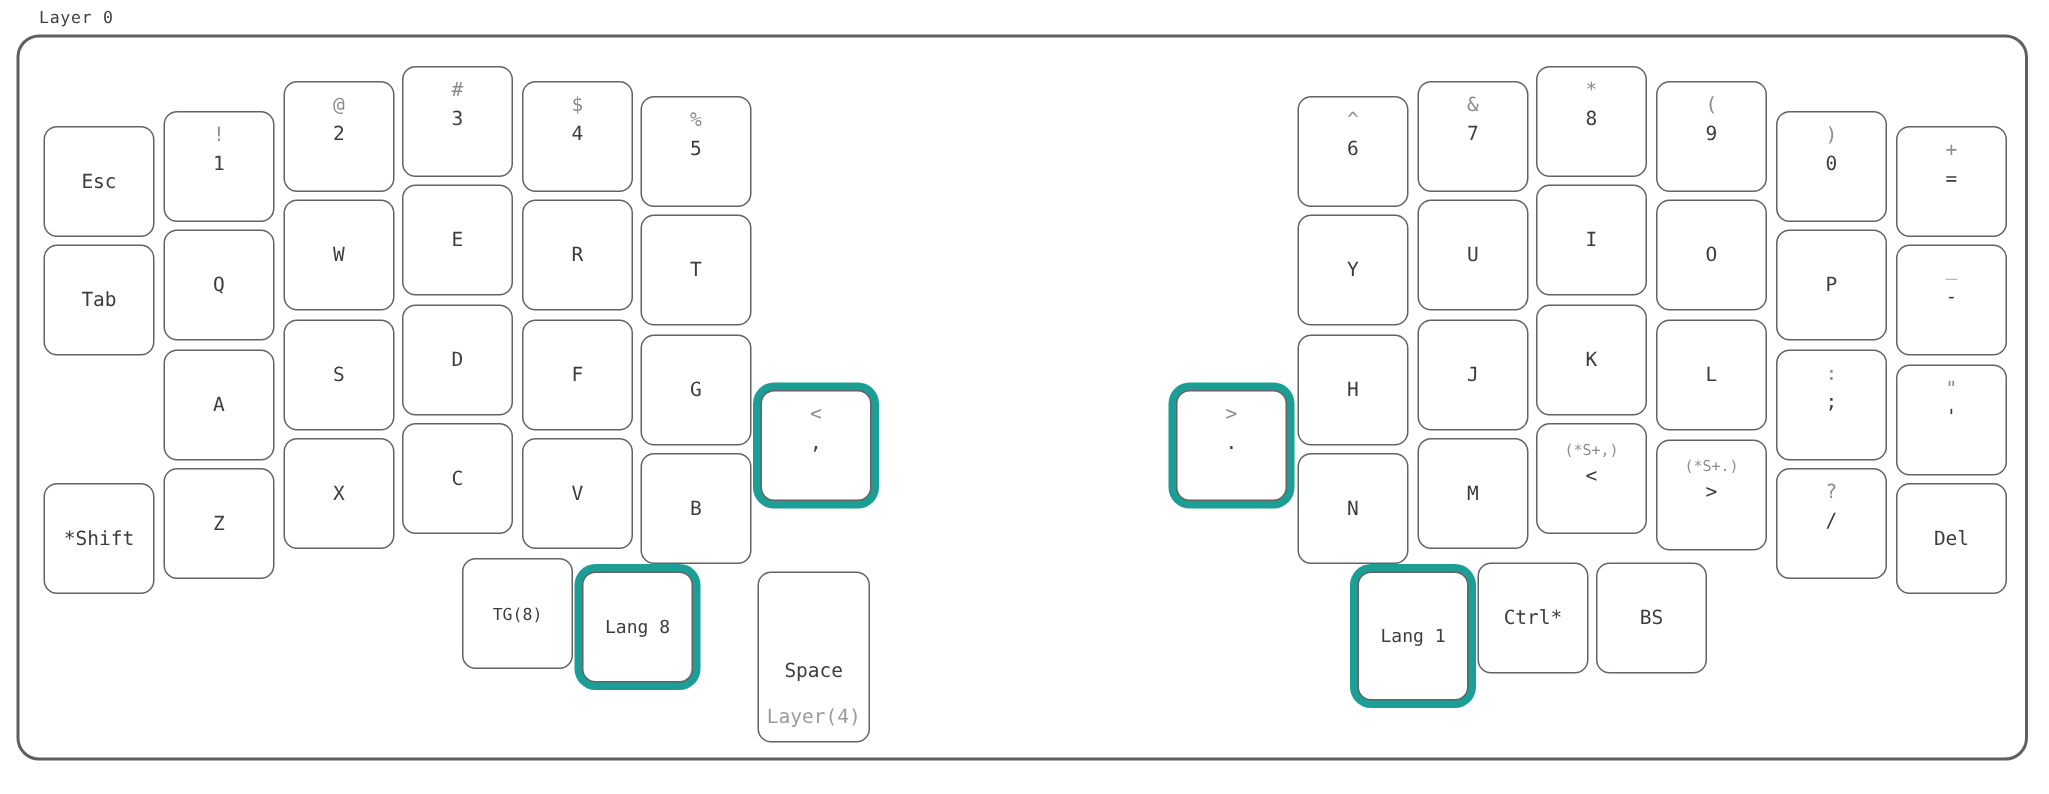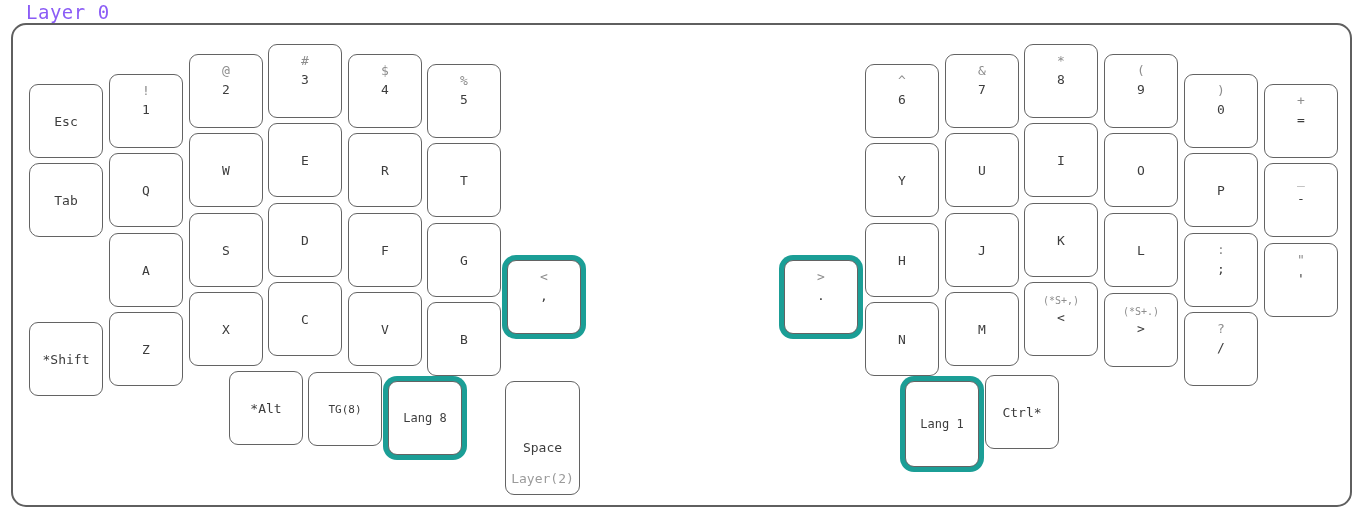--- a/index.html
+++ b/index.html
@@ -4,21 +4,21 @@
 <style>
   html,body { margin:0; padding:0; background:#ffffff; }
   body {
     width:1366px; height:529px; overflow:hidden;
     font-family:"DejaVu Sans Mono","Liberation Mono",monospace;
   }
   .stage { position:relative; width:1366px; height:529px; }
 
   .layer-label {
     position:absolute; left:26px; top:3px;
-    font-size:19px; line-height:18px; color:#8b5cf6;
+    font-size:11px; line-height:18px; color:#404040;
     letter-spacing:0.5px; white-space:pre;
   }
 
   .panel {
     position:absolute; left:11px; top:23px;
     width:1341px; height:484px;
     border:2px solid #5f5f5f; border-radius:15px;
     box-sizing:border-box; background:#ffffff;
   }
 
@@ -42,21 +42,21 @@
   .key.space-key .tap { margin-bottom:13px; }
   .key .sub { color:#9b9b9b; line-height:17px; }
 </style>
 </head>
 <body>
 
 <div class="stage">
   <div class="layer-label">Layer 0</div>
   <div class="panel">
       <div class="key" style="left: 16px; top: 59px; width: 74px; height: 74px; text-align: center;"><span class="tap">Esc</span></div>
-      <div class="key" style="left: 16px; top: 138px; width: 74px; height: 74px; border-radius: 10px;"><span class="tap">Tab</span></div>
+      <div class="key" style="left: 16px; top: 138px; width: 74px; height: 74px;"><span class="tap">Tab</span></div>
       <div class="key" style="left: 16px; top: 297px; width: 74px; height: 74px; text-align: right;"><span class="tap">*Shift</span></div>
       <div class="key dual" style="left: 96px; top: 49px; width: 74px; height: 74px;"><span class="shift">!</span><span class="tap">1</span></div>
       <div class="key" style="left: 96px; top: 128px; width: 74px; height: 74px;"><span class="tap">Q</span></div>
       <div class="key" style="left: 96px; top: 208px; width: 74px; height: 74px;"><span class="tap">A</span></div>
       <div class="key" style="left: 96px; top: 287px; width: 74px; height: 74px;"><span class="tap">Z</span></div>
       <div class="key dual" style="left: 176px; top: 29px; width: 74px; height: 74px;"><span class="shift">@</span><span class="tap">2</span></div>
       <div class="key" style="left: 176px; top: 108px; width: 74px; height: 74px;"><span class="tap">W</span></div>
       <div class="key" style="left: 176px; top: 188px; width: 74px; height: 74px;"><span class="tap">S</span></div>
       <div class="key" style="left: 176px; top: 267px; width: 74px; height: 74px;"><span class="tap">X</span></div>
       <div class="key dual" style="left: 255px; top: 19px; width: 74px; height: 74px;"><span class="shift">#</span><span class="tap">3</span></div>
@@ -65,24 +65,23 @@
       <div class="key" style="left: 255px; top: 257px; width: 74px; height: 74px;"><span class="tap">C</span></div>
       <div class="key dual" style="left: 335px; top: 29px; width: 74px; height: 74px;"><span class="shift">$</span><span class="tap">4</span></div>
       <div class="key" style="left: 335px; top: 108px; width: 74px; height: 74px;"><span class="tap">R</span></div>
       <div class="key" style="left: 335px; top: 188px; width: 74px; height: 74px;"><span class="tap">F</span></div>
       <div class="key" style="left: 335px; top: 267px; width: 74px; height: 74px;"><span class="tap">V</span></div>
       <div class="key dual" style="left: 414px; top: 39px; width: 74px; height: 74px;"><span class="shift">%</span><span class="tap">5</span></div>
       <div class="key" style="left: 414px; top: 118px; width: 74px; height: 74px;"><span class="tap">T</span></div>
       <div class="key" style="left: 414px; top: 198px; width: 74px; height: 74px;"><span class="tap">G</span></div>
       <div class="key" style="left: 414px; top: 277px; width: 74px; height: 74px;"><span class="tap">B</span></div>
       <div class="key dual held" style="left: 494px; top: 235px; width: 74px; height: 74px;"><span class="shift">&lt;</span><span class="tap">,</span></div>
-      <div class="key" style="left: 216px; top: 346px; width: 74px; height: 74px;"><span class="tap">*Alt</span></div>
       <div class="key" style="left: 295px; top: 347px; width: 74px; height: 74px; font-size: 11px;"><span class="tap">TG(8)</span></div>
       <div class="key held" style="left: 375px; top: 356px; width: 74px; height: 74px; font-size: 12px;"><span class="tap">Lang 8</span></div>
-      <div class="key space-key" style="left: 492px; top: 356px; width: 75px; height: 114px;"><span class="tap">Space</span><span class="sub">Layer(2)</span></div>
+      <div class="key space-key" style="left: 492px; top: 356px; width: 75px; height: 114px;"><span class="tap">Space</span><span class="sub">Layer(4)</span></div>
       <div class="key dual held" style="left: 771px; top: 235px; width: 74px; height: 74px;"><span class="shift">&gt;</span><span class="tap">.</span></div>
       <div class="key dual" style="left: 852px; top: 39px; width: 74px; height: 74px;"><span class="shift">^</span><span class="tap">6</span></div>
       <div class="key" style="left: 852px; top: 118px; width: 74px; height: 74px;"><span class="tap">Y</span></div>
       <div class="key" style="left: 852px; top: 198px; width: 74px; height: 74px;"><span class="tap">H</span></div>
       <div class="key" style="left: 852px; top: 277px; width: 74px; height: 74px;"><span class="tap">N</span></div>
       <div class="key dual" style="left: 932px; top: 29px; width: 74px; height: 74px;"><span class="shift">&amp;</span><span class="tap">7</span></div>
       <div class="key" style="left: 932px; top: 108px; width: 74px; height: 74px;"><span class="tap">U</span></div>
       <div class="key" style="left: 932px; top: 188px; width: 74px; height: 74px;"><span class="tap">J</span></div>
       <div class="key" style="left: 932px; top: 267px; width: 74px; height: 74px;"><span class="tap">M</span></div>
       <div class="key dual" style="left: 1011px; top: 19px; width: 74px; height: 74px;"><span class="shift">*</span><span class="tap">8</span></div>
@@ -93,16 +92,18 @@
       <div class="key" style="left: 1091px; top: 108px; width: 74px; height: 74px;"><span class="tap">O</span></div>
       <div class="key" style="left: 1091px; top: 188px; width: 74px; height: 74px;"><span class="tap">L</span></div>
       <div class="key dual" style="left: 1091px; top: 268px; width: 74px; height: 74px;"><span class="shift small">(*S+.)</span><span class="tap">&gt;</span></div>
       <div class="key dual" style="left: 1171px; top: 49px; width: 74px; height: 74px;"><span class="shift">)</span><span class="tap">0</span></div>
       <div class="key" style="left: 1171px; top: 128px; width: 74px; height: 74px;"><span class="tap">P</span></div>
       <div class="key dual" style="left: 1171px; top: 208px; width: 74px; height: 74px;"><span class="shift">:</span><span class="tap">;</span></div>
       <div class="key dual" style="left: 1171px; top: 287px; width: 74px; height: 74px;"><span class="shift">?</span><span class="tap">/</span></div>
       <div class="key dual" style="left: 1251px; top: 59px; width: 74px; height: 74px;"><span class="shift">+</span><span class="tap">=</span></div>
       <div class="key dual" style="left: 1251px; top: 138px; width: 74px; height: 74px;"><span class="shift">_</span><span class="tap">-</span></div>
       <div class="key dual" style="left: 1251px; top: 218px; width: 74px; height: 74px;"><span class="shift">"</span><span class="tap">'</span></div>
+      <div class="key" style="left: 1251px; top: 297px; width: 74px; height: 74px;"><span class="tap">Del</span></div>
       <div class="key held" style="left: 892px; top: 356px; width: 74px; height: 86px; font-size: 12px;"><span class="tap">Lang 1</span></div>
       <div class="key" style="left: 972px; top: 350px; width: 74px; height: 74px;"><span class="tap">Ctrl*</span></div>
+      <div class="key" style="left: 1051px; top: 350px; width: 74px; height: 74px;"><span class="tap">BS</span></div>
     </div>
 </div>
 
 </body></html>

